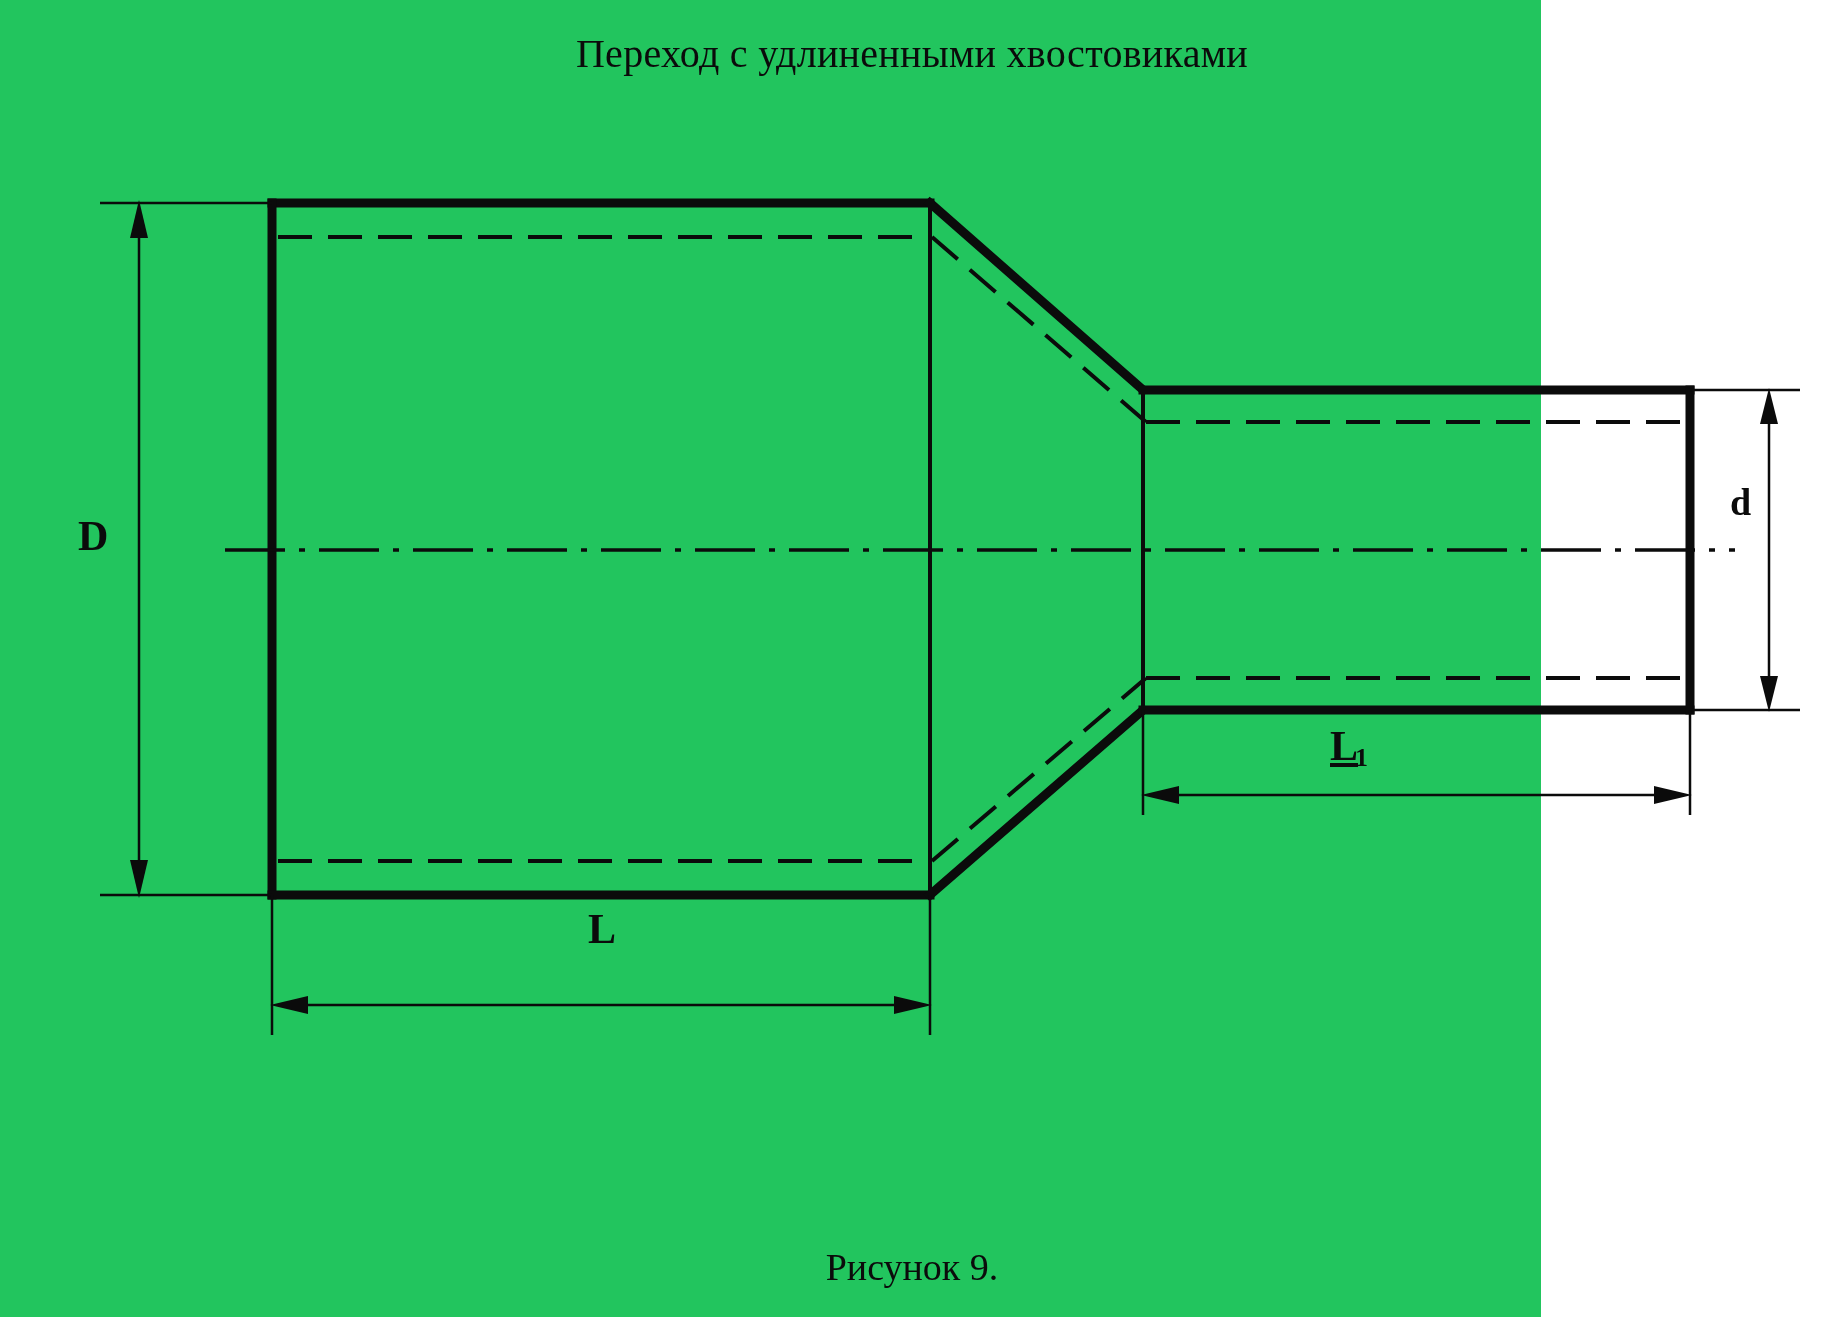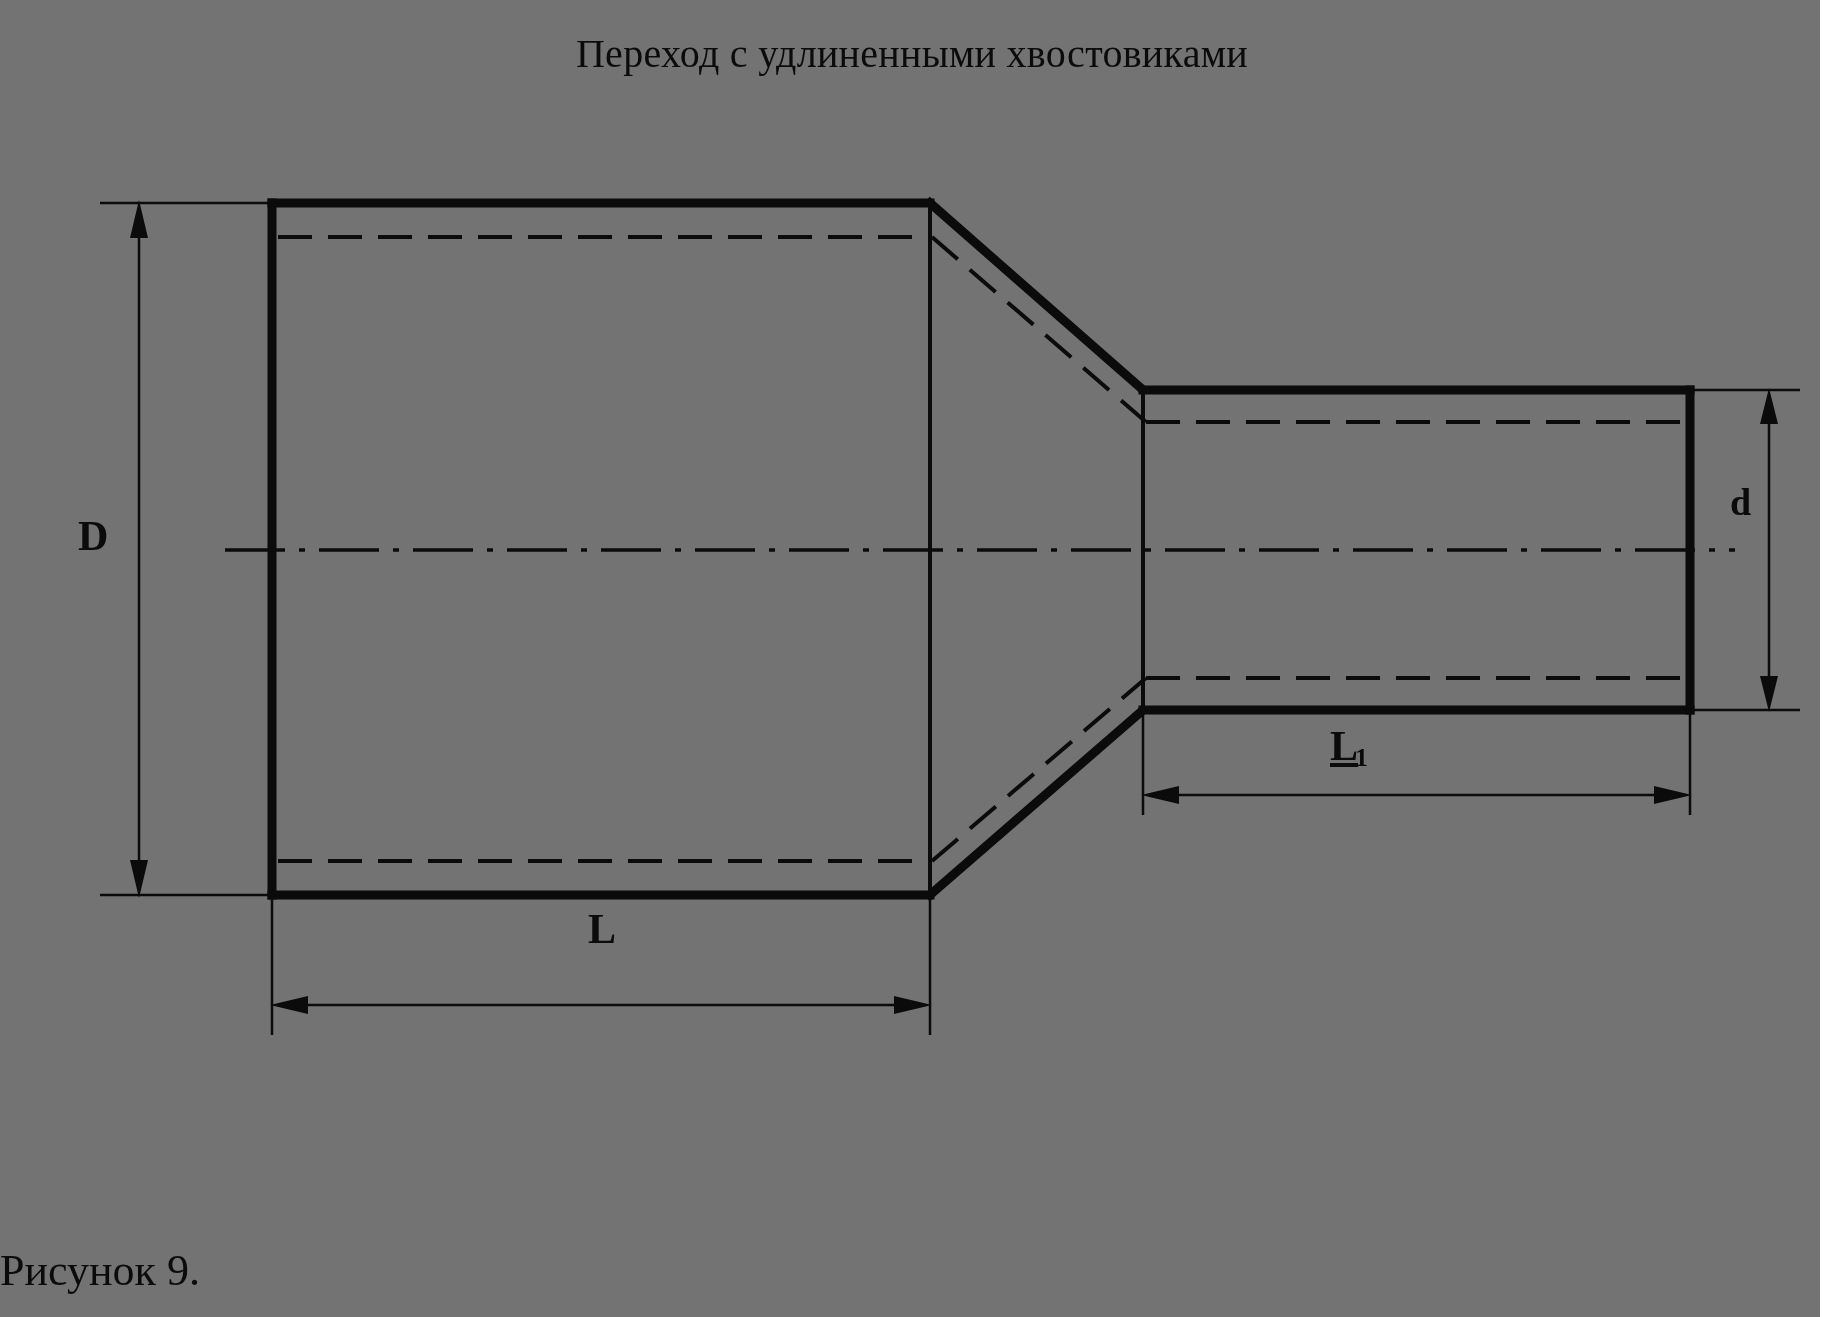--- a/index.html
+++ b/index.html
@@ -10,42 +10,43 @@
   body {
     width: 1824px;
     height: 1317px;
     overflow: hidden;
     font-family: "Liberation Serif", serif;
     color: #000000;
     position: relative;
   }
   #page {
     position: relative;
-    width: 1820px;
+    width: 1509px;
     height: 1317px;
-    background: #737373;
+    background: #22c55e;
+    padding-left: 32px;
   }
   .title {
     position: absolute;
     top: 30px;
     left: 0;
     width: 1824px;
     text-align: center;
     font-size: 40px;
     font-family: "Liberation Serif", serif;
     letter-spacing: 0.3px;
     color: #0b0b0b;
   }
   .caption {
     position: absolute;
     top: 1245px;
     left: 0;
     width: 1824px;
-    text-align: left;
-    font-size: 44px;
+    text-align: center;
+    font-size: 38px;
     font-family: "Liberation Serif", serif;
     color: #0b0b0b;
   }
   .drawing {
     position: absolute;
     left: 0;
     top: 0;
     width: 1824px;
     height: 1317px;
   }

